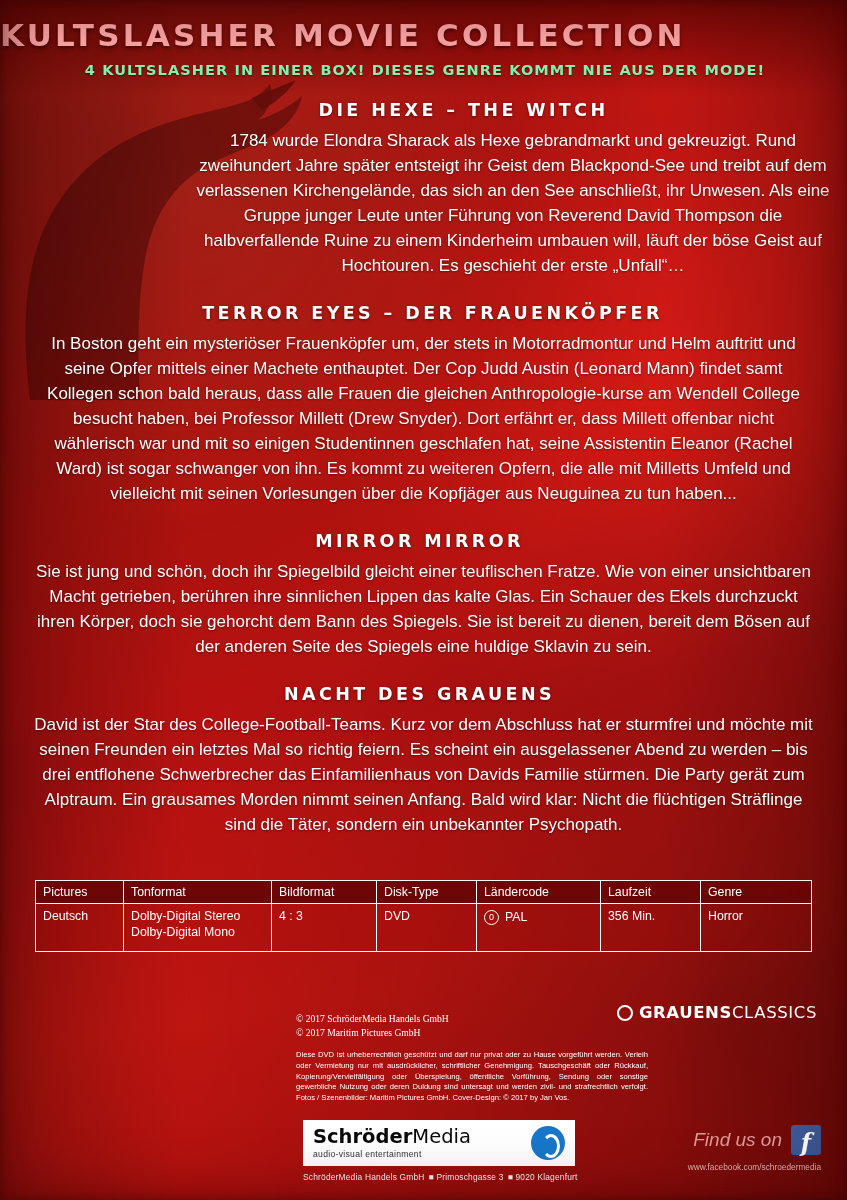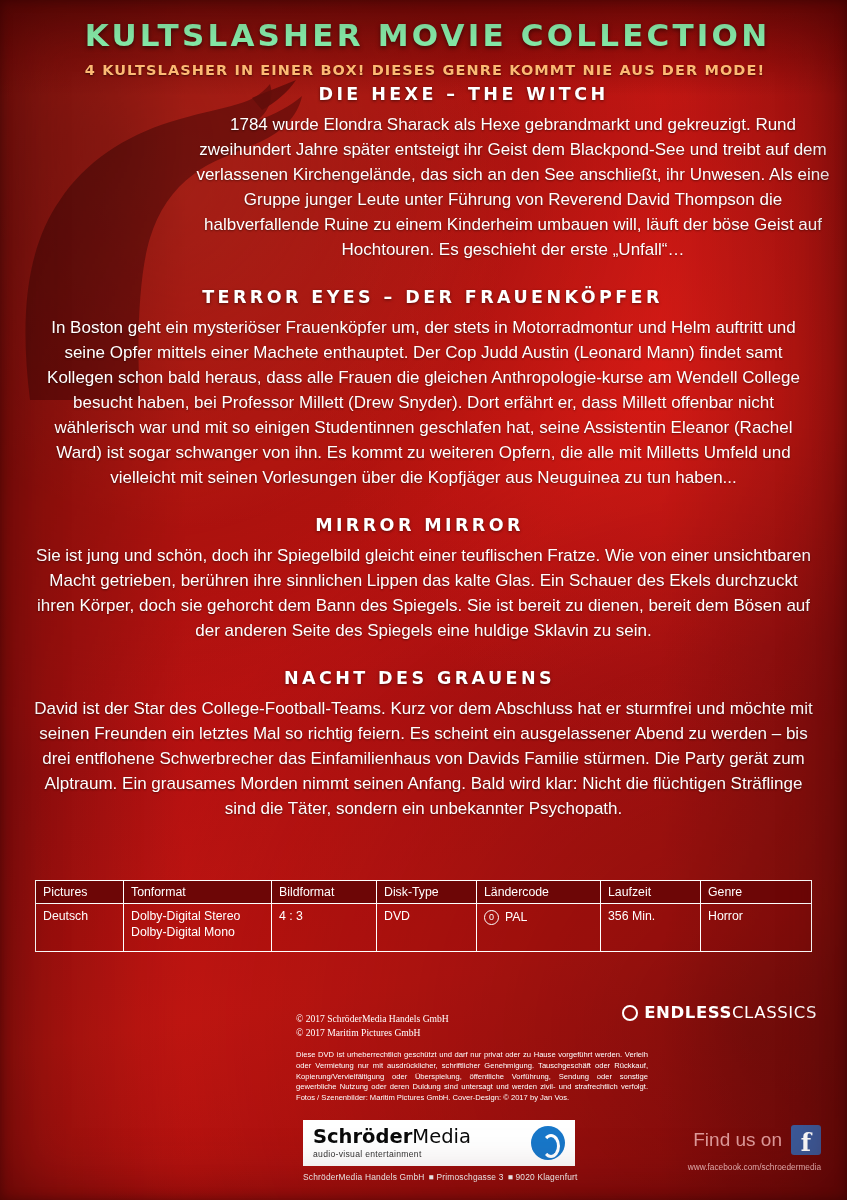--- a/index.html
+++ b/index.html
@@ -50,42 +50,40 @@
   #edges {
     position: absolute; inset: 0;
     box-shadow: inset 0 0 60px rgba(60,0,0,0.55), inset 0 0 12px rgba(0,0,0,0.35);
     pointer-events: none;
   }
 
   
   #content { position: absolute; inset: 0; }
 
   .title {
-    text-align: center;
-    color: #86efac;
+    color: #fca5a5;
     font-weight: bold;
     letter-spacing: 3.2px;
     font-size: 31px;
     margin: 17px 0 0 0;
     text-shadow: 0 2px 4px rgba(0,0,0,0.5);
     font-family: "DejaVu Sans", sans-serif;
-    padding-left: 8px;
   }
   .subtitle {
     text-align: center;
-    color: #fdba74;
+    color: #86efac;
     font-weight: bold;
     letter-spacing: 1.1px;
     font-size: 14.5px;
     margin: 9px 0 0 3px;
     text-shadow: 0 1px 2px rgba(0,0,0,0.55);
     font-family: "DejaVu Sans", sans-serif;
   }
 
-  .sections { margin-top: 6px; }
+  .sections { margin-top: 22px; }
 
   .film { margin-bottom: 4px; }
   .film-title {
     text-align: center;
     color: #ffffff;
     font-weight: bold;
     letter-spacing: 3.4px;
     font-size: 17.5px;
     font-family: "DejaVu Sans", sans-serif;
     text-shadow: 0 1px 3px rgba(0,0,0,0.5);
@@ -222,21 +220,21 @@
     width: 12px; height: 18px; border-radius: 50%;
     border: 3px solid #fff; border-left-color: transparent;
   }
   .addr {
     position: absolute; left: 303px; top: 1172px; width: 300px;
     color: #fff; font-size: 8.4px; letter-spacing: 0.2px;
   }
   .addr span { margin-right: 4px; }
   .findus {
     position: absolute; right: 26px; top: 1125px;
-    display: flex; align-items: center; gap: 9px;
+    display: flex; align-items: center; gap: 9px; font-style: italic;
   }
   .findus .fu-text { color: #d99; font-size: 19px; }
   .findus .fb {
     width: 30px; height: 30px; background: #3b5998; color: #fff;
     font-family: "DejaVu Serif", serif; font-weight: bold; font-size: 24px;
     display: flex; align-items: flex-end; justify-content: center;
     line-height: 0.95; border-radius: 3px;
   }
   .fb-url {
     position: absolute; right: 26px; top: 1162px;
@@ -329,21 +327,21 @@
 
   <div class="copy">
     <div>© 2017 SchröderMedia Handels GmbH</div>
     <div>© 2017 Maritim Pictures GmbH</div>
   </div>
 
   <div class="legal">Diese DVD ist urheberrechtlich geschützt und darf nur privat oder zu Hause vorgeführt werden. Verleih oder Vermietung nur mit ausdrücklicher, schriftlicher Genehmigung. Tauschgeschäft oder Rückkauf, Kopierung/Vervielfältigung oder Überspielung, öffentliche Vorführung, Sendung oder sonstige gewerbliche Nutzung oder deren Duldung sind untersagt und werden zivil- und strafrechtlich verfolgt. Fotos / Szenenbilder: Maritim Pictures GmbH. Cover-Design: © 2017 by Jan Vos.</div>
 
   <div class="endless">
     <span class="mark"></span>
-    <span class="el-text"><span>ENDLESS</span><span class="light">CLASSICS</span></span>
+    <span class="el-text"><span>GRAUENS</span><span class="light">CLASSICS</span></span>
   </div>
 
   <div class="schroeder">
     <div>
       <div class="sm-name"><span>Schröder</span><span class="thin">Media</span></div>
       <div class="sm-sub">audio-visual entertainment</div>
     </div>
     <div class="sm-logo"></div>
   </div>
 

